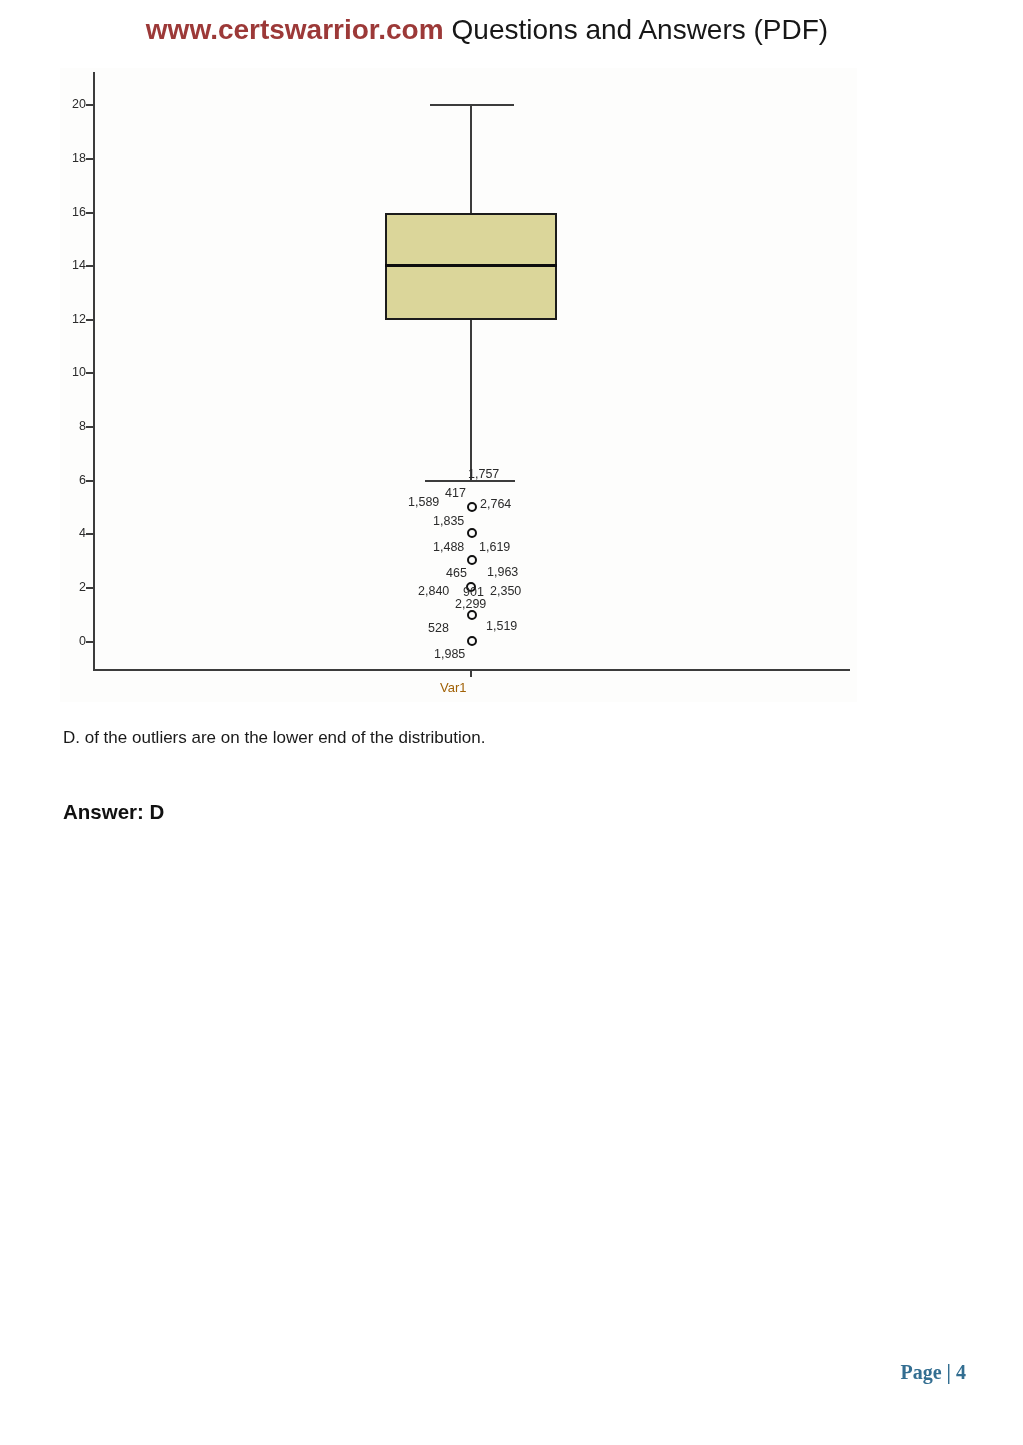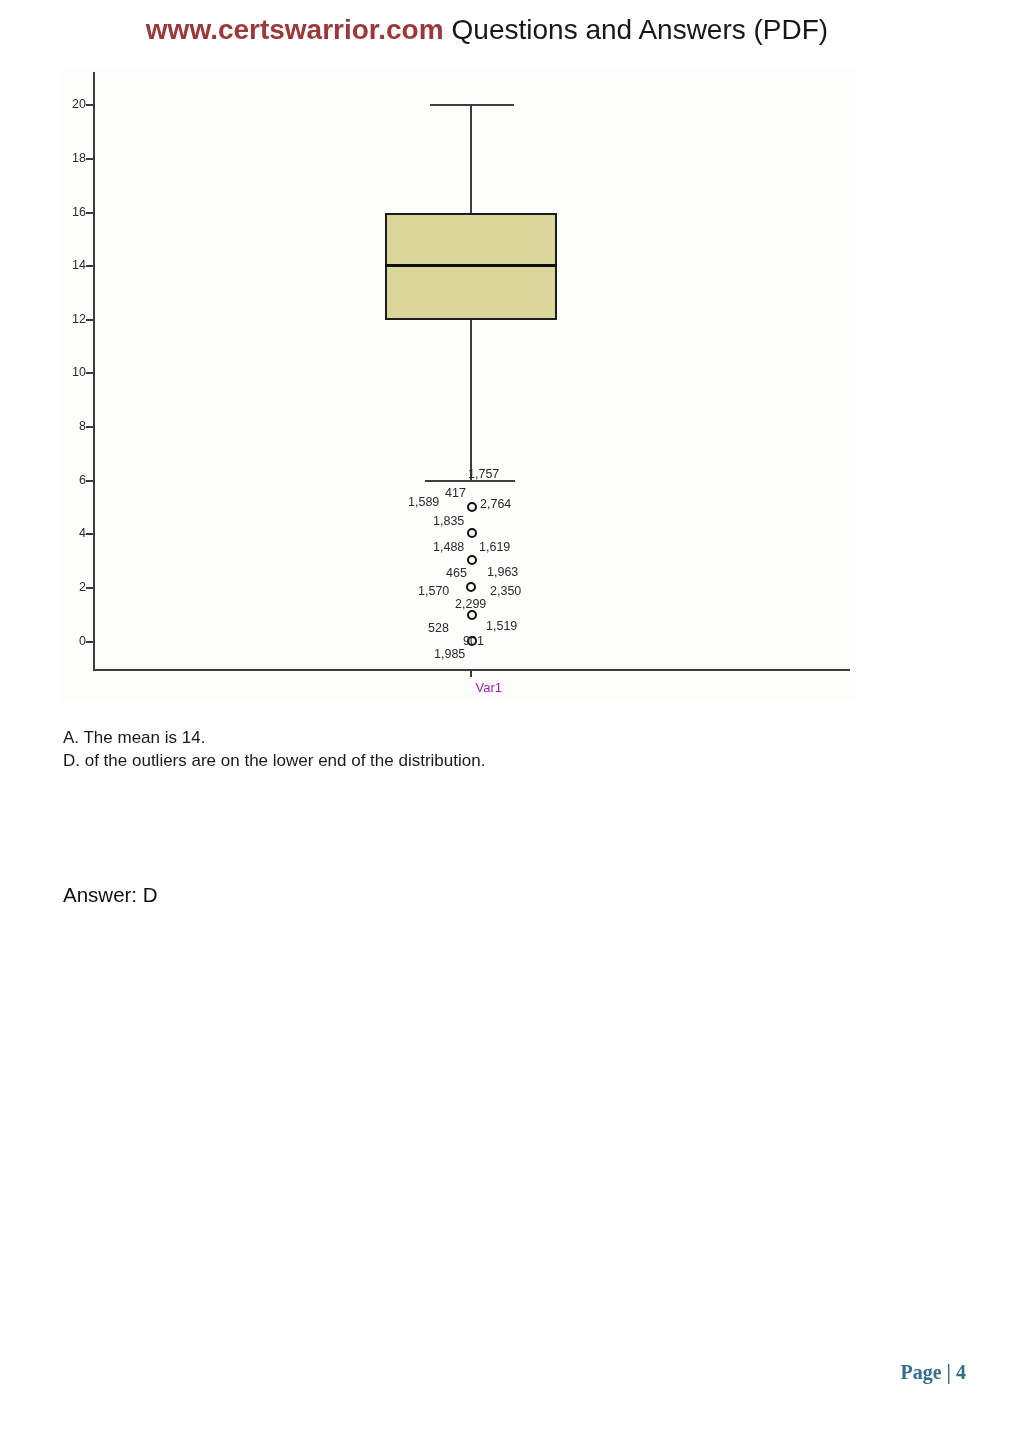--- a/index.html
+++ b/index.html
@@ -47,31 +47,31 @@
   .cap-bot{left:365px;top:412px;width:90px;}
   .pt{
     width:10px;height:10px;border:2px solid #111;border-radius:50%;
     background:#fdfdfc;
   }
   .plabel{
     font-size:12.5px;line-height:13px;color:#2b2b2b;white-space:nowrap;
   }
   .xtick{left:410px;top:602px;width:2px;height:7px;background:#3c3c3c;}
   .xlabel{
-    left:380px;top:612px;width:62px;text-align:right;
-    font-size:13px;color:#a21caf;
+    left:380px;top:612px;width:62px;text-align:left;
+    font-size:13px;color:#a16207;
   }
   
   .options{
     position:absolute;left:63px;top:726px;width:820px;
     font-size:17px;line-height:23.4px;color:#1a1a1a;
   }
   .answer{
-    position:absolute;left:63px;top:883px;
-    font-size:20.5px;font-weight:400;color:#111;
+    position:absolute;left:63px;top:800px;
+    font-size:20.5px;font-weight:700;color:#111;
   }
   
   .pagenum{
     position:absolute;right:57px;top:1361px;
     font-family:"Liberation Serif",serif;font-weight:700;
     font-size:20px;color:#336e91;
   }
   .url{
     position:absolute;left:126px;top:1375px;
     font-size:26.5px;font-weight:700;letter-spacing:-0.4px;
@@ -132,34 +132,33 @@
 
     <div class="plabel" style="left:408px;top:400px">1,757</div>
     <div class="plabel" style="left:385px;top:419px">417</div>
     <div class="plabel" style="left:348px;top:428px">1,589</div>
     <div class="plabel" style="left:420px;top:430px">2,764</div>
     <div class="plabel" style="left:373px;top:447px">1,835</div>
     <div class="plabel" style="left:373px;top:473px">1,488</div>
     <div class="plabel" style="left:419px;top:473px">1,619</div>
     <div class="plabel" style="left:386px;top:499px">465</div>
     <div class="plabel" style="left:427px;top:498px">1,963</div>
-    <div class="plabel" style="left:358px;top:517px">1,570</div>
+    <div class="plabel" style="left:358px;top:517px">2,840</div>
     <div class="plabel" style="left:430px;top:517px">2,350</div>
     <div class="plabel" style="left:395px;top:530px">2,299</div>
-    <div class="plabel" style="left:403px;top:567px">901</div>
+    <div class="plabel" style="left:403px;top:518px">901</div>
     <div class="plabel" style="left:368px;top:554px">528</div>
     <div class="plabel" style="left:426px;top:552px">1,519</div>
     <div class="plabel" style="left:374px;top:580px">1,985</div>
 
     <div class="xtick"></div>
     <div class="xlabel">Var1</div>
   </div>
 
   <div class="options">
-    <div>A. The mean is 14.</div>
     <div>D. of the outliers are on the lower end of the distribution.</div>
   </div>
 
   <div class="answer">Answer: D</div>
 
   <div class="pagenum">Page | 4</div>
 
 </div>
 
 </body></html>

